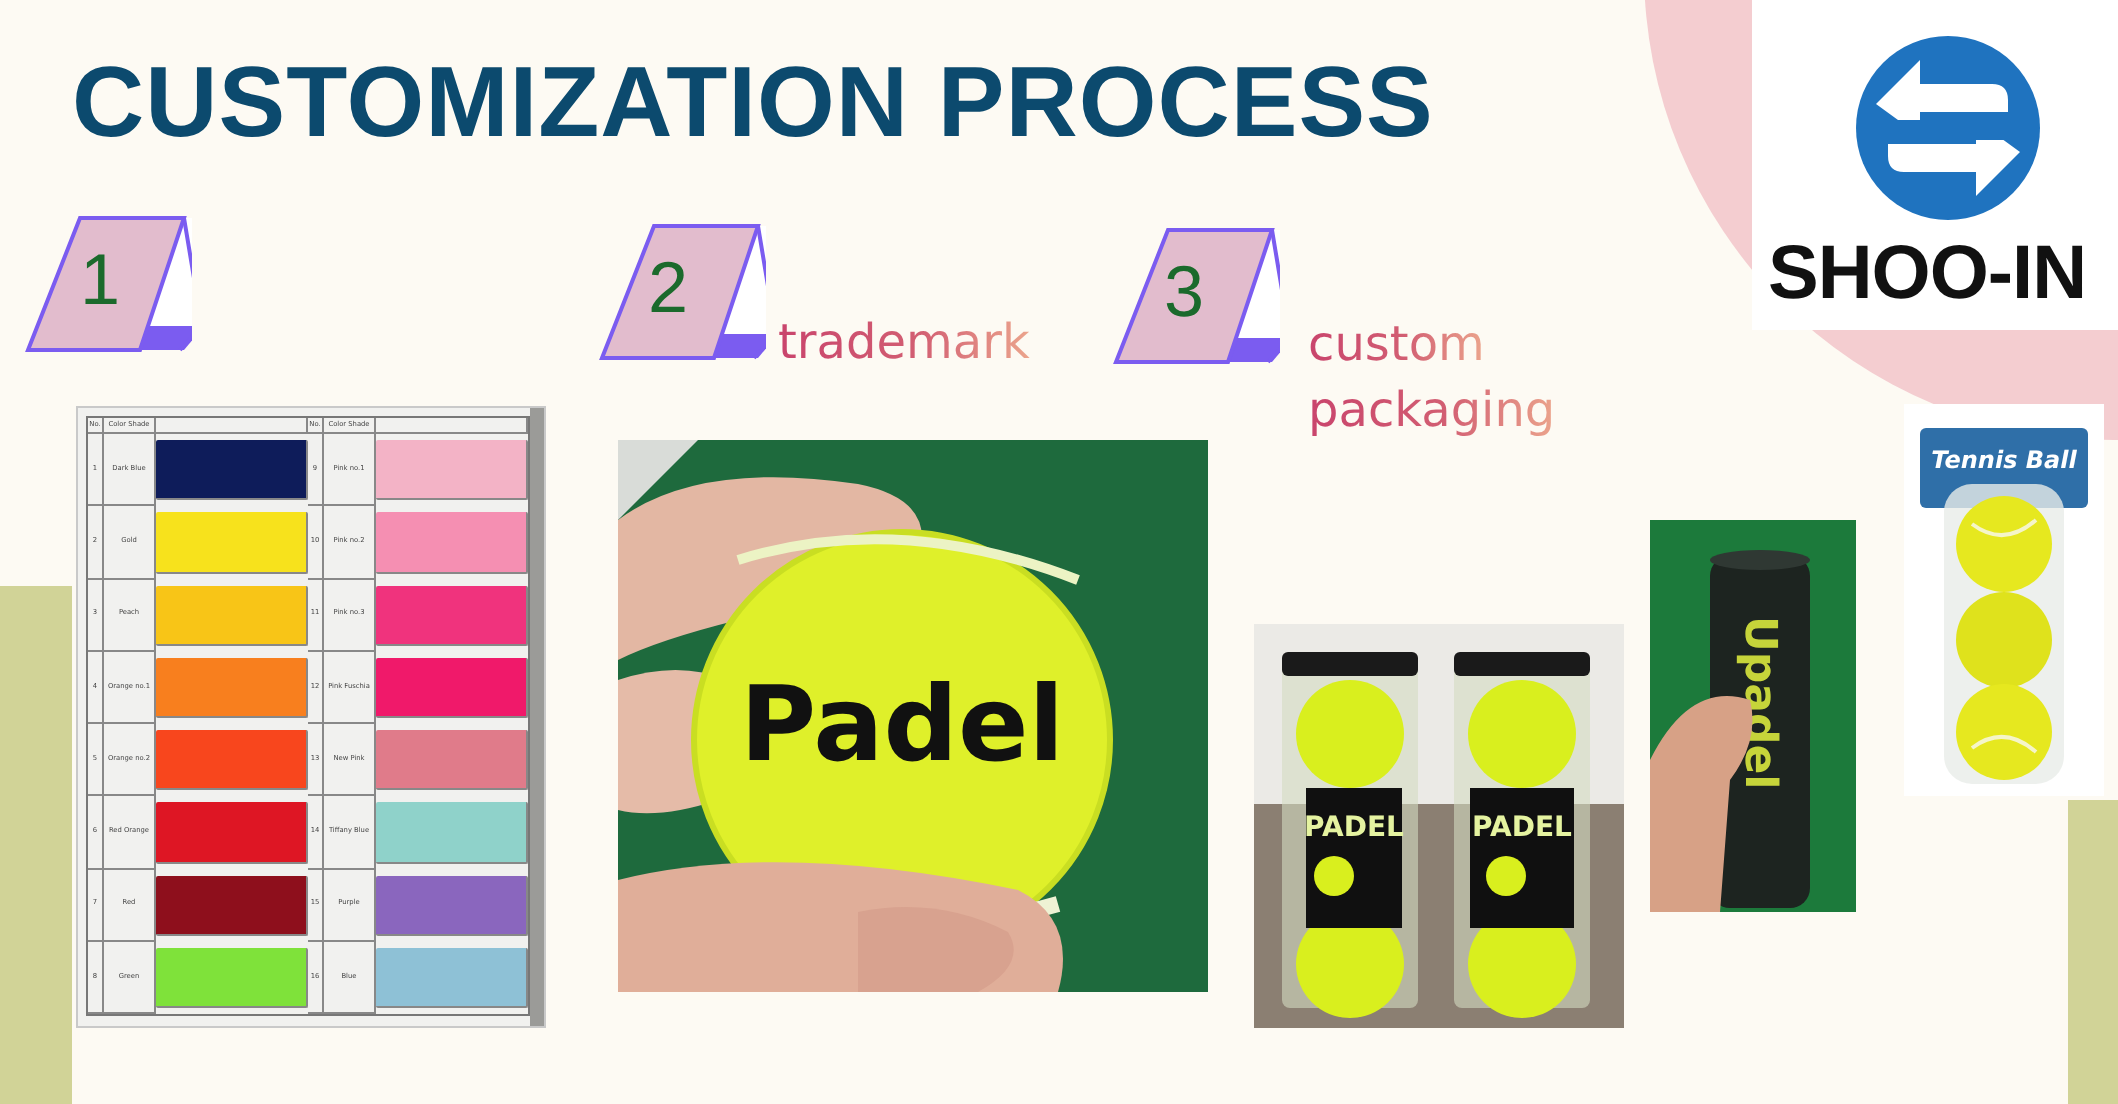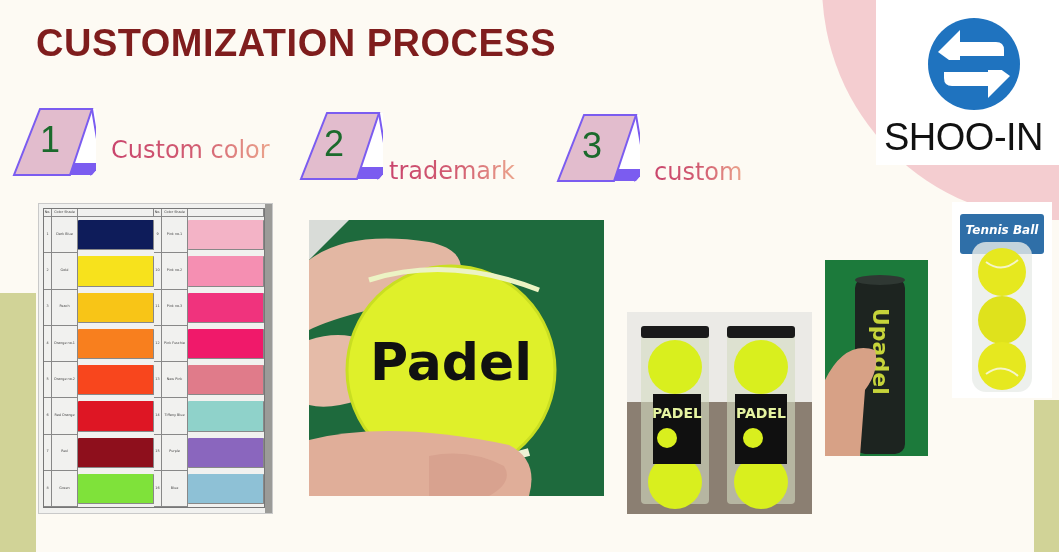--- a/index.html
+++ b/index.html
@@ -3,30 +3,30 @@
 <meta charset="utf-8">
 <style>
   * { box-sizing: border-box; margin: 0; padding: 0; }
   html, body { width: 1059px; height: 552px; overflow: hidden; }
   body { position: relative; background: #fdfaf3; font-family: "DejaVu Sans", sans-serif; }
 
   .bg-circle { position: absolute; left: 822px; top: -250px; width: 470px; height: 470px; border-radius: 50%; background: #f4cdd0; }
   .bg-green-left { position: absolute; left: 0; top: 293px; width: 36px; height: 259px; background: #d1d397; }
   .bg-green-right { position: absolute; left: 1034px; top: 400px; width: 25px; height: 152px; background: #d1d397; }
 
-  .title { position: absolute; left: 36px; top: 22px; font-family: "Liberation Sans", sans-serif; font-weight: 700; font-size: 38px; color: #7f1d1d; letter-spacing: 0.5px; }
+  .title { position: absolute; left: 36px; top: 22px; font-family: "Liberation Sans", sans-serif; font-weight: 700; font-size: 50px; color: #0c4a6e; letter-spacing: 0.5px; }
 
   .step { position: absolute; display: flex; align-items: flex-start; }
   .step svg { display: block; }
   .step-num { position: absolute; font-family: "Liberation Sans", sans-serif; font-size: 36px; color: #1b6a2c; }
   .step-label { position: absolute; font-family: "DejaVu Sans", sans-serif; font-size: 24px; line-height: 32px; color: #c9566f; white-space: nowrap;
     background: linear-gradient(90deg, #c9446c 0%, #d25e72 55%, #eba48c 100%); -webkit-background-clip: text; background-clip: text; -webkit-text-fill-color: transparent; }
 
   .logo-box { position: absolute; left: 876px; top: 0; width: 183px; height: 165px; background: #ffffff; }
-  .logo-text { position: absolute; left: 884px; top: 116px; font-family: "Liberation Sans", sans-serif; font-weight: 400; font-size: 38px; color: #111; letter-spacing: -0.5px; }
+  .logo-text { position: absolute; left: 884px; top: 116px; font-family: "Liberation Sans", sans-serif; font-weight: 700; font-size: 38px; color: #111; letter-spacing: -0.5px; }
 
   .photo { position: absolute; overflow: hidden; }
   
   .swatch-sheet { left: 38px; top: 203px; width: 235px; height: 311px; background: #f1f1ef; border: 1px solid #c9c9c9; }
   .swatch-grid { position: absolute; left: 4px; top: 4px; width: 222px; height: 300px; border: 1px solid #777; display: grid; grid-template-columns: 8px 26px 1fr 8px 26px 1fr; grid-template-rows: 8px repeat(8, 1fr); }
   .cell { border-right: 1px solid #888; border-bottom: 1px solid #888; font-size: 3.4px; color: #444; display: flex; align-items: center; justify-content: center; text-align: center; overflow: hidden; line-height: 1; }
   .sw { margin: 3px 0; border-radius: 1px; }
   .edge-strip { position: absolute; right: 0; top: 0; width: 7px; height: 100%; background: #9b9b98; }
 
   .ball-photo { left: 309px; top: 220px; width: 295px; height: 276px; background: #1f6a3e; }
@@ -56,21 +56,20 @@
 <div class="logo-text">SHOO-IN</div>
 
 <div class="step" style="left:12px;top:107px;width:280px;height:70px;">
   <svg width="84" height="70" viewBox="0 0 84 70">
     <polygon points="62,2 86,2 86,2 90,56 62,56" fill="#ffffff"></polygon>
     <polygon points="60,56 90,56 80,68 50,68" fill="#7b5cf0"></polygon>
     <polygon points="28,2 80,2 58,68 2,68" fill="#e2bccd" stroke="#7b5cf0" stroke-width="2"></polygon>
     <polyline points="80,2 89,56 78,68" fill="none" stroke="#7b5cf0" stroke-width="2"></polyline>
   </svg>
   <span class="step-num" style="left:28px;top:12px;">1</span>
-  <span class="step-label" style="left:99px;top:27px;">Custom color</span>
 </div>
 
 <div class="step" style="left:299px;top:111px;width:260px;height:80px;">
   <svg width="84" height="70" viewBox="0 0 84 70">
     <polygon points="62,2 86,2 90,56 62,56" fill="#ffffff"></polygon>
     <polygon points="60,56 90,56 80,68 50,68" fill="#7b5cf0"></polygon>
     <polygon points="28,2 80,2 58,68 2,68" fill="#e2bccd" stroke="#7b5cf0" stroke-width="2"></polygon>
     <polyline points="80,2 89,56 78,68" fill="none" stroke="#7b5cf0" stroke-width="2"></polyline>
   </svg>
   <span class="step-num" style="left:25px;top:12px;">2</span>
@@ -79,20 +78,21 @@
 
 <div class="step" style="left:556px;top:113px;width:300px;height:110px;">
   <svg width="84" height="70" viewBox="0 0 84 70">
     <polygon points="62,2 86,2 90,56 62,56" fill="#ffffff"></polygon>
     <polygon points="60,56 90,56 80,68 50,68" fill="#7b5cf0"></polygon>
     <polygon points="28,2 80,2 58,68 2,68" fill="#e2bccd" stroke="#7b5cf0" stroke-width="2"></polygon>
     <polyline points="80,2 89,56 78,68" fill="none" stroke="#7b5cf0" stroke-width="2"></polyline>
   </svg>
   <span class="step-num" style="left:26px;top:12px;">3</span>
   <span class="step-label" style="left:98px;top:43px;text-decoration:underline;">custom</span>
+  <span class="step-label" style="left:98px;top:76px;">packaging</span>
 </div>
 
 <div class="photo swatch-sheet">
   <div class="swatch-grid" id="swatch-grid">
     <div class="cell">No.</div>
     <div class="cell">Color Shade</div>
     <div class="cell"></div>
     <div class="cell">No.</div>
     <div class="cell">Color Shade</div>
     <div class="cell"></div>

